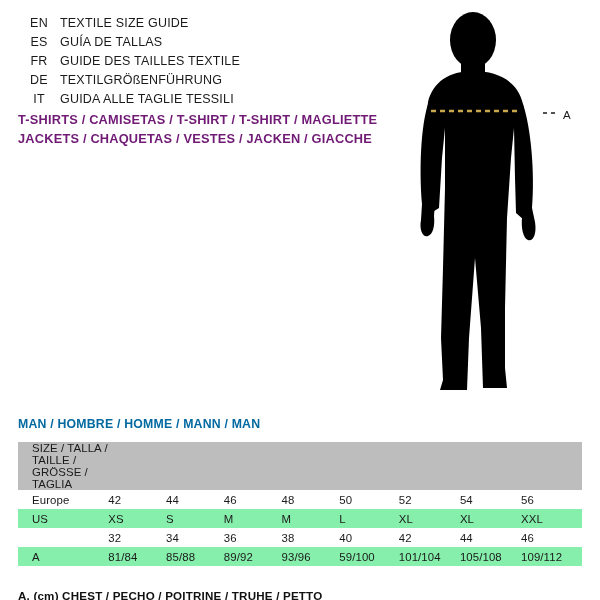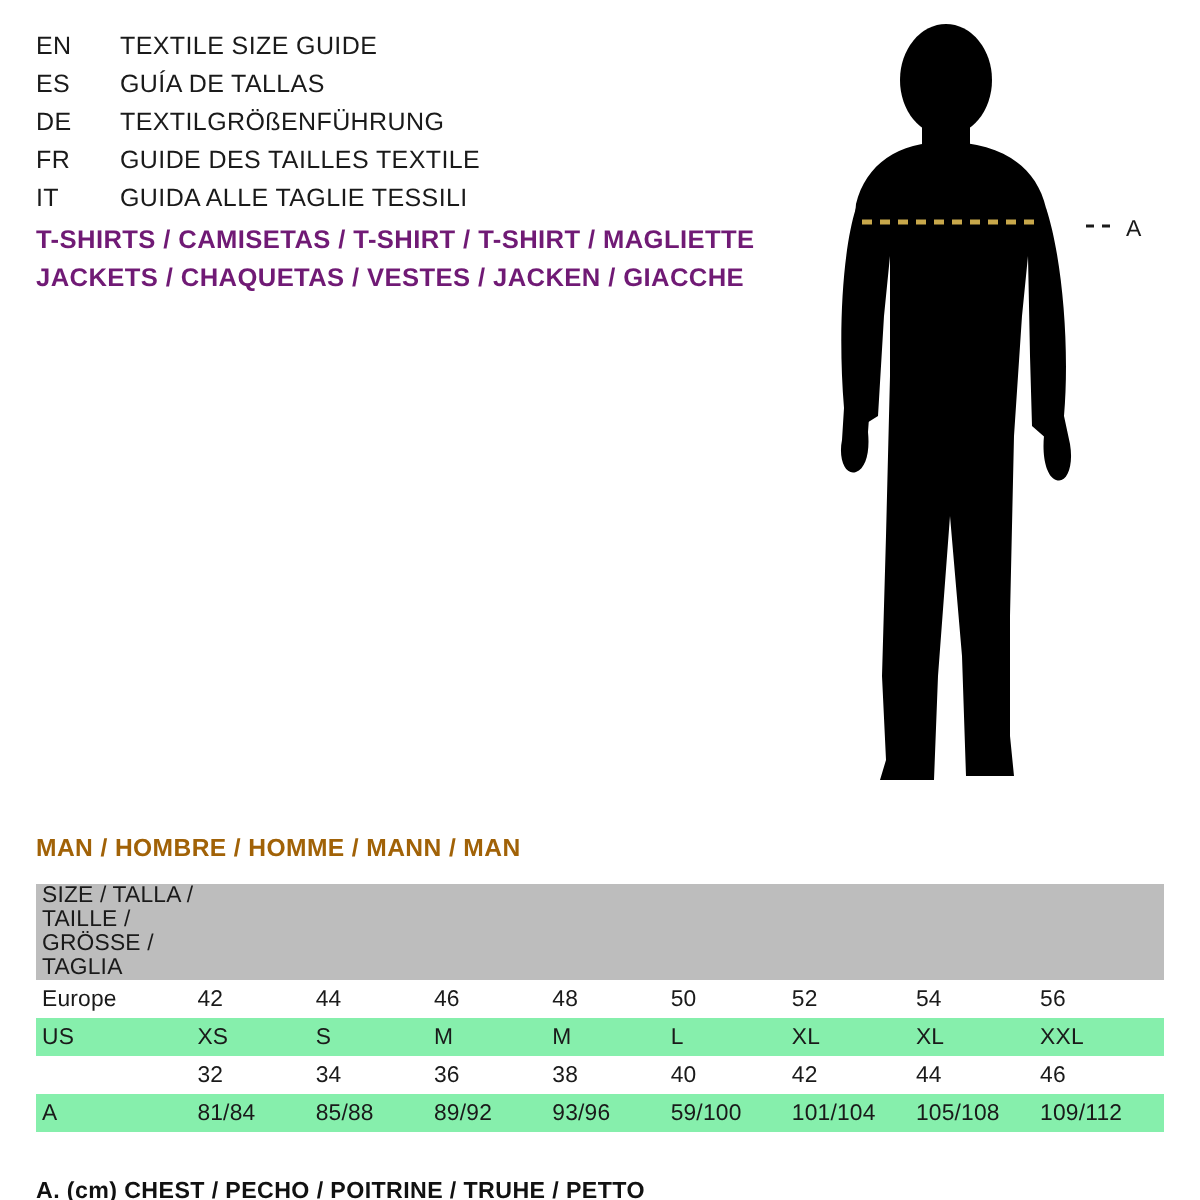--- a/index.html
+++ b/index.html
@@ -27,20 +27,21 @@
     left: 18px;
     top: 16px;
     width: 380px;
   }
   .lang-row {
     display: flex;
     align-items: baseline;
     height: 19px;
     font-size: 12.5px;
     letter-spacing: 0.2px;
+    text-align: center;
   }
   .lang-code {
     width: 42px;
     flex: 0 0 42px;
     color: #1a1a1a;
   }
   .lang-text {
     color: #1a1a1a;
   }
 
@@ -80,21 +81,21 @@
   }
 
   
   .table-title {
     position: absolute;
     left: 18px;
     top: 417px;
     font-size: 12.3px;
     font-weight: bold;
     letter-spacing: 0.2px;
-    color: #a16207;
+    color: #0369a1;
   }
 
   
   .size-table {
     position: absolute;
     left: 18px;
     top: 442px;
     width: 564px;
     border-collapse: collapse;
     font-size: 11.4px;
@@ -111,21 +112,21 @@
     font-weight: normal;
   }
   .size-table tr.row-alt td {
     background: #86efac;
   }
   .size-table tr.row-plain td {
     background: #ffffff;
   }
   td.col-label {
     width: 86px;
-    padding-left: 3px;
+    padding-left: 14px;
     margin-top: 20px;
   }
   td.col-val {
     width: 68px;
     text-align: left;
   }
 
   
   .footer-note {
     position: absolute;
@@ -146,26 +147,26 @@
   <div class="lang-block">
     <div class="lang-row">
       <span class="lang-code">EN</span>
       <span class="lang-text">TEXTILE SIZE GUIDE</span>
     </div>
     <div class="lang-row">
       <span class="lang-code">ES</span>
       <span class="lang-text">GUÍA DE TALLAS</span>
     </div>
     <div class="lang-row">
+      <span class="lang-code">FR</span>
+      <span class="lang-text">GUIDE DES TAILLES TEXTILE</span>
+    </div>
+    <div class="lang-row">
       <span class="lang-code">DE</span>
       <span class="lang-text">TEXTILGRÖßENFÜHRUNG</span>
-    </div>
-    <div class="lang-row">
-      <span class="lang-code">FR</span>
-      <span class="lang-text">GUIDE DES TAILLES TEXTILE</span>
     </div>
     <div class="lang-row">
       <span class="lang-code">IT</span>
       <span class="lang-text">GUIDA ALLE TAGLIE TESSILI</span>
     </div>
   </div>
 
   <div class="cat-block">
     <div class="cat-line">T-SHIRTS / CAMISETAS / T-SHIRT / T-SHIRT / MAGLIETTE</div>
     <div class="cat-line">JACKETS / CHAQUETAS / VESTES / JACKEN / GIACCHE</div>

